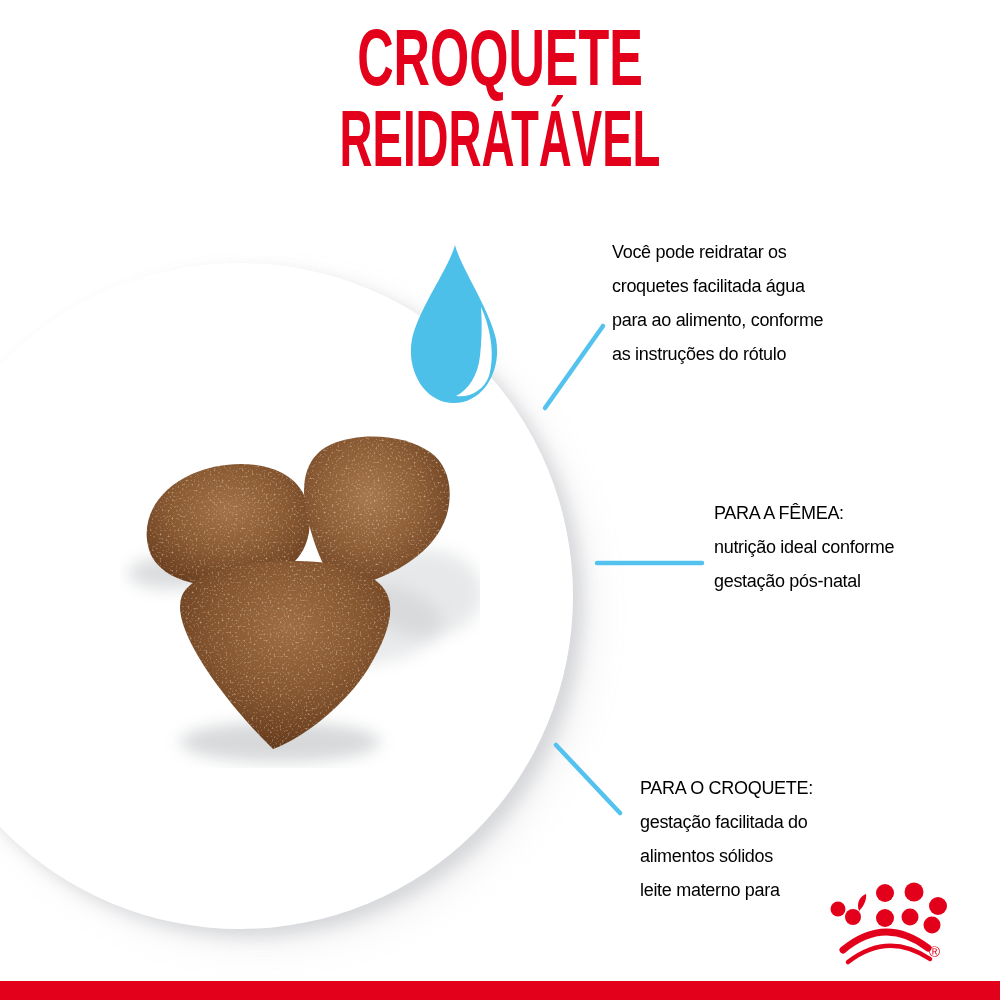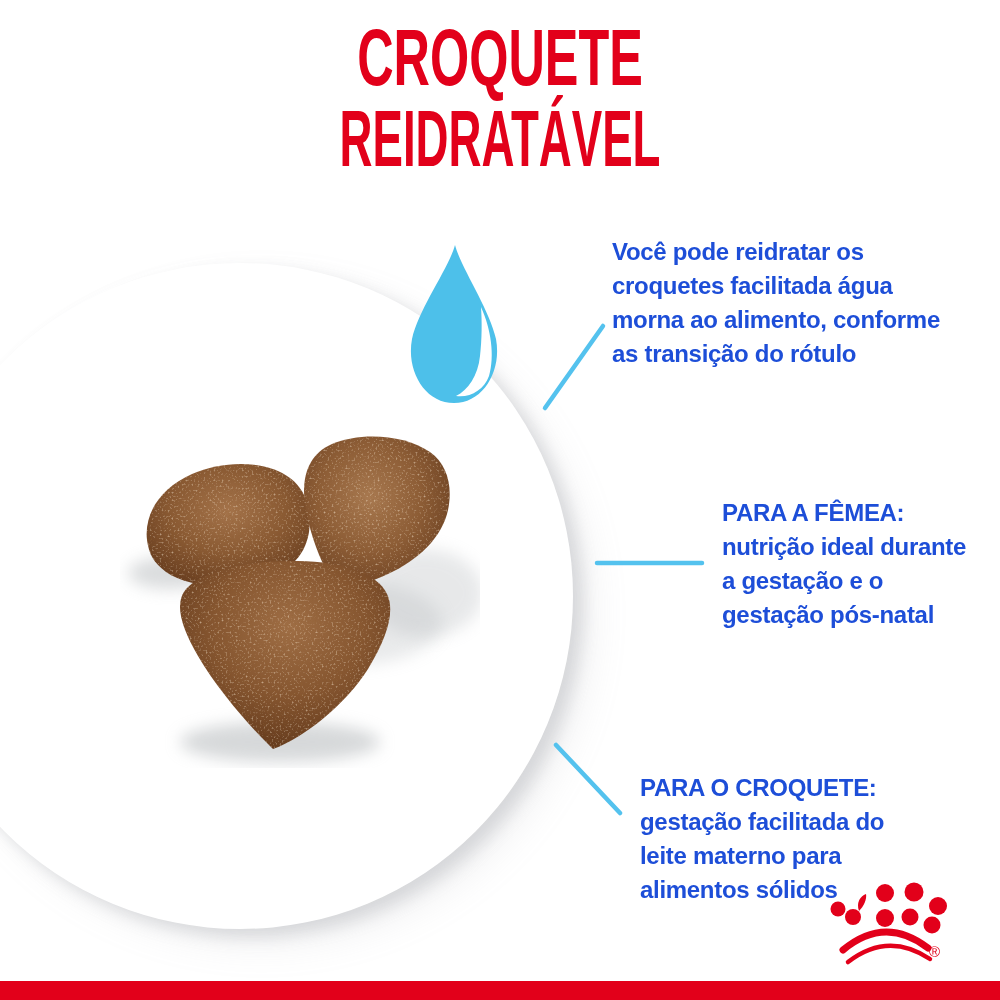--- a/index.html
+++ b/index.html
@@ -13,21 +13,21 @@
   #title .tline{display:block;}
   #title .t1{transform:scaleX(0.63);}
   #title .t2{transform:scaleX(0.57);}
   
   #bg-circle{position:absolute;left:-93px;top:263px;width:666px;height:666px;border-radius:50%;
     background:#ffffff;
     box-shadow:10px 8px 16px rgba(140,145,150,0.28),22px 18px 34px rgba(160,165,170,0.13);}
   
   .abs{position:absolute;}
   
-  .callout{position:absolute;color:#1d4ed8;font-weight:700;font-size:24px;line-height:34px;letter-spacing:-0.3px;white-space:nowrap;}
+  .callout{position:absolute;color:#000000;font-weight:400;font-size:18px;line-height:34px;letter-spacing:-0.3px;white-space:nowrap;}
   .callout .heading{display:block;}
   .callout .cline{display:block;}
   
   #footer-bar{position:absolute;left:0;top:981px;width:1000px;height:19px;background:#e2001a;}
 </style>
 </head>
 <body>
 
 <div id="stage">
 
@@ -101,36 +101,35 @@
   </svg>
 
   <h1 id="title" style="margin:0;">
     <span class="tline t1">CROQUETE</span>
     <span class="tline t2">REIDRATÁVEL</span>
   </h1>
 
   <div class="callout" style="left:612px;top:235px;">
     <span class="cline">Você pode reidratar os</span>
     <span class="cline">croquetes facilitada água</span>
-    <span class="cline">morna ao alimento, conforme</span>
-    <span class="cline">as transição do rótulo</span>
+    <span class="cline">para ao alimento, conforme</span>
+    <span class="cline">as instruções do rótulo</span>
   </div>
 
-  <div class="callout" style="left:714px;top:496px;margin-left:8px;">
+  <div class="callout" style="left:714px;top:496px;">
     <span class="heading">PARA A FÊMEA:</span>
-    <span class="cline">nutrição ideal durante</span>
-    <span class="cline">a gestação e o</span>
+    <span class="cline">nutrição ideal conforme</span>
     <span class="cline">gestação pós-natal</span>
   </div>
 
   <div class="callout" style="left:640px;top:771px;">
     <span class="heading">PARA O CROQUETE:</span>
     <span class="cline">gestação facilitada do</span>
+    <span class="cline">alimentos sólidos</span>
     <span class="cline">leite materno para</span>
-    <span class="cline">alimentos sólidos</span>
   </div>
 
   <svg class="abs" style="left:828px;top:880px;" width="150" height="90" viewBox="0 0 150 90" aria-hidden="true">
     <g fill="#e2001a">
       <circle cx="10" cy="29" r="7.5"></circle>
       <circle cx="25" cy="37" r="8"></circle>
       <circle cx="57" cy="13" r="9"></circle>
       <circle cx="57" cy="38" r="9"></circle>
       <circle cx="86" cy="12" r="9.5"></circle>
       <circle cx="82" cy="37" r="8.5"></circle>

